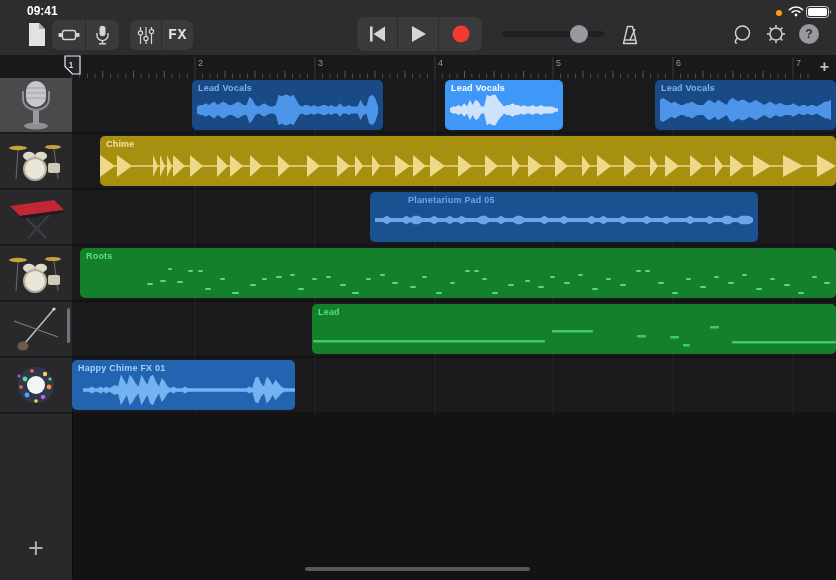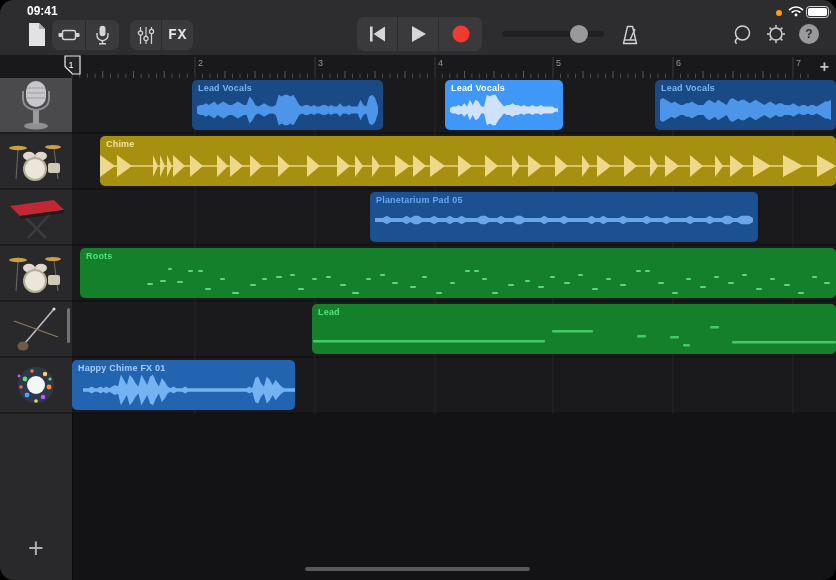--- a/index.html
+++ b/index.html
@@ -1,17 +1,17 @@
 <!DOCTYPE html>
 <html><head>
 <meta charset="utf-8">
 <style>
   html,body{margin:0;padding:0;background:#000;}
   .app{position:relative;width:836px;height:580px;background:#131315;overflow:hidden;
-       font-family:"Liberation Sans",sans-serif;-webkit-user-select:none;user-select:none;border-radius:14px;}
+       font-family:"Liberation Sans",sans-serif;-webkit-user-select:none;user-select:none;}
   .abs{position:absolute;}
   
   .topbar{position:absolute;left:0;top:0;width:836px;height:55px;background:#2d2d2f;}
   .time{position:absolute;left:27px;top:4px;font-size:12px;font-weight:bold;color:#ffffff;}
   .statusdot{position:absolute;left:776px;top:10px;width:6px;height:6px;border-radius:50%;background:#ff9f0a;}
   .btn{display:flex;align-items:center;justify-content:center;cursor:default;}
   .btn-group{position:absolute;display:flex;background:#3a3a3c;border-radius:7px;overflow:hidden;}
   .btn-group .btn + .btn{border-left:1px solid #2b2b2d;}
   .plainbtn{position:absolute;display:flex;align-items:center;justify-content:center;}
   .fx-label{color:#e4e4e6;font-size:15px;letter-spacing:.5px;font-weight:bold;}
@@ -456,21 +456,21 @@
           <polygon points="565,19 579,30 565,41" fill="#eed98a"></polygon>
           <polygon points="590,19 603,30 590,41" fill="#eed98a"></polygon>
           <polygon points="615,19 623,30 615,41" fill="#eed98a"></polygon>
           <polygon points="630,19 644,30 630,41" fill="#eed98a"></polygon>
           <polygon points="653,19 671,30 653,41" fill="#eed98a"></polygon>
           <polygon points="683,19 703,30 683,41" fill="#eed98a"></polygon>
           <polygon points="717,19 736,30 717,41" fill="#eed98a"></polygon>
         </svg>
       </div>
       <div class="region" style="left: 370px; top: 192px; width: 388px; height: 50px; background: rgb(27, 81, 144);">
-        <span class="rlabel" style="color: rgb(102, 169, 238);">Planetarium Pad 05</span>
+        <span class="rlabel" style="color: rgb(102, 169, 238); margin-left: 32px;">Planetarium Pad 05</span>
         <svg width="388" height="50">
           <g transform="translate(5,0)">
             <path d="M0.0,25.9 L3.9,25.9 L7.9,25.9 L11.8,23.8 L15.8,25.9 L19.7,25.9 L23.6,25.9 L27.6,25.9 L31.5,23.8 L35.4,25.9 L39.4,23.8 L43.3,23.8 L47.3,25.9 L51.2,25.9 L55.1,25.9 L59.1,23.8 L63.0,25.9 L66.9,25.9 L70.9,25.9 L74.8,23.8 L78.8,25.9 L82.7,25.9 L86.6,23.8 L90.6,25.9 L94.5,25.9 L98.4,25.9 L102.4,25.9 L106.3,23.8 L110.3,23.8 L114.2,25.9 L118.1,25.9 L122.1,25.9 L126.0,23.8 L129.9,25.9 L133.9,25.9 L137.8,25.9 L141.8,23.8 L145.7,23.8 L149.6,25.9 L153.6,25.9 L157.5,25.9 L161.4,25.9 L165.4,25.9 L169.3,23.8 L173.3,25.9 L177.2,25.9 L181.1,25.9 L185.1,25.9 L189.0,23.8 L192.9,25.9 L196.9,25.9 L200.8,25.9 L204.8,25.9 L208.7,25.9 L212.6,25.9 L216.6,23.8 L220.5,25.9 L224.4,25.9 L228.4,23.8 L232.3,25.9 L236.3,25.9 L240.2,25.9 L244.1,25.9 L248.1,23.8 L252.0,25.9 L255.9,25.9 L259.9,25.9 L263.8,25.9 L267.8,25.9 L271.7,23.8 L275.6,25.9 L279.6,25.9 L283.5,25.9 L287.4,25.9 L291.4,23.8 L295.3,25.9 L299.3,25.9 L303.2,25.9 L307.1,25.9 L311.1,25.9 L315.0,23.8 L318.9,25.9 L322.9,25.9 L326.8,25.9 L330.8,25.9 L334.7,23.8 L338.6,25.9 L342.6,25.9 L346.5,25.9 L350.4,23.8 L354.4,23.8 L358.3,25.9 L362.3,25.9 L366.2,23.8 L370.1,23.8 L374.1,23.8 L378.0,25.9 L378.0,30.1 L374.1,32.2 L370.1,32.2 L366.2,32.2 L362.3,30.1 L358.3,30.1 L354.4,32.2 L350.4,32.2 L346.5,30.1 L342.6,30.1 L338.6,30.1 L334.7,32.2 L330.8,30.1 L326.8,30.1 L322.9,30.1 L318.9,30.1 L315.0,32.2 L311.1,30.1 L307.1,30.1 L303.2,30.1 L299.3,30.1 L295.3,30.1 L291.4,32.2 L287.4,30.1 L283.5,30.1 L279.6,30.1 L275.6,30.1 L271.7,32.2 L267.8,30.1 L263.8,30.1 L259.9,30.1 L255.9,30.1 L252.0,30.1 L248.1,32.2 L244.1,30.1 L240.2,30.1 L236.3,30.1 L232.3,30.1 L228.4,32.2 L224.4,30.1 L220.5,30.1 L216.6,32.2 L212.6,30.1 L208.7,30.1 L204.8,30.1 L200.8,30.1 L196.9,30.1 L192.9,30.1 L189.0,32.2 L185.1,30.1 L181.1,30.1 L177.2,30.1 L173.3,30.1 L169.3,32.2 L165.4,30.1 L161.4,30.1 L157.5,30.1 L153.6,30.1 L149.6,30.1 L145.7,32.2 L141.8,32.2 L137.8,30.1 L133.9,30.1 L129.9,30.1 L126.0,32.2 L122.1,30.1 L118.1,30.1 L114.2,30.1 L110.3,32.2 L106.3,32.2 L102.4,30.1 L98.4,30.1 L94.5,30.1 L90.6,30.1 L86.6,32.2 L82.7,30.1 L78.8,30.1 L74.8,32.2 L70.9,30.1 L66.9,30.1 L63.0,30.1 L59.1,32.2 L55.1,30.1 L51.2,30.1 L47.3,30.1 L43.3,32.2 L39.4,32.2 L35.4,30.1 L31.5,32.2 L27.6,30.1 L23.6,30.1 L19.7,30.1 L15.8,30.1 L11.8,32.2 L7.9,30.1 L3.9,30.1 L0.0,30.1 Z" fill="#6aa6e8"></path>
           </g>
         </svg>
       </div>
       <div class="region" style="left: 80px; top: 248px; width: 756px; height: 50px; background: rgb(21, 128, 43); text-align: center;">
         <span class="rlabel" style="color: rgb(84, 224, 124);">Roots</span>
         <svg width="756" height="50">
           <rect x="67" y="35" width="6" height="2" rx="1" fill="#58d97e"></rect>

